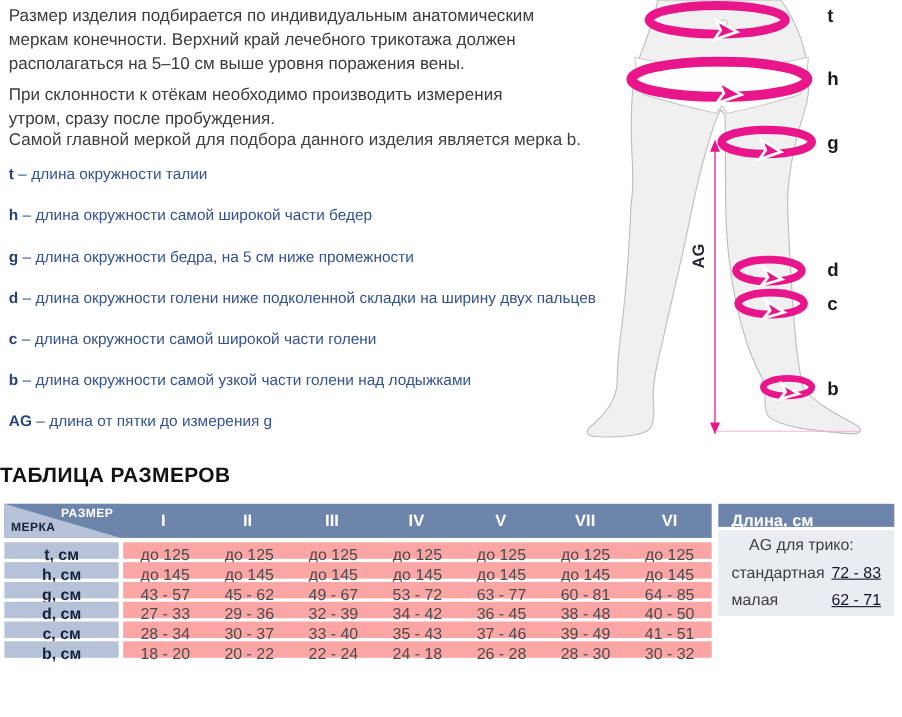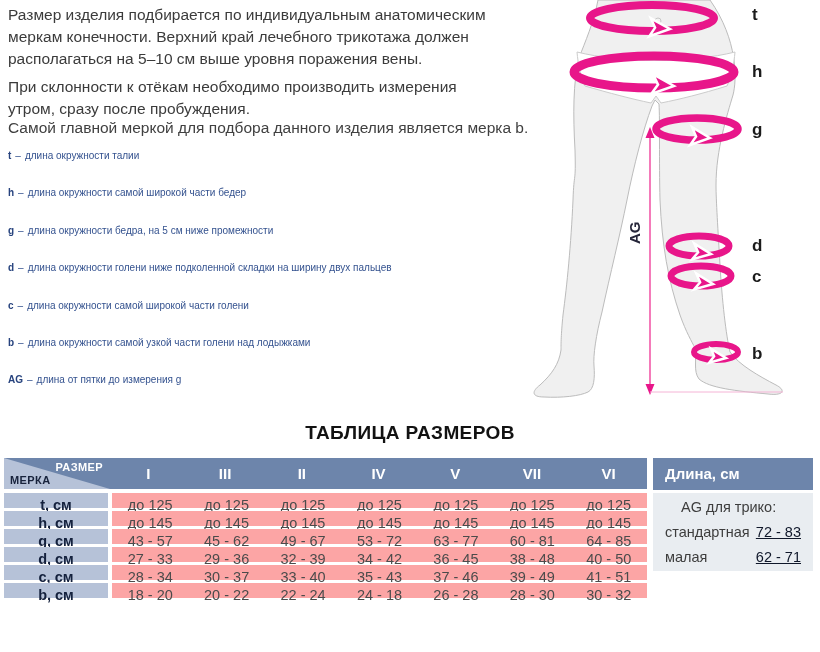--- a/index.html
+++ b/index.html
@@ -14,28 +14,28 @@
     white-space:pre-line;
   }
   .para-1{top:4px;}
   .para-2{top:76px;}
   .highlight{
     position:absolute; left:8px; top:119px; width:600px;
     font-size:15.5px; color:#404040;
   }
   
   .mlist{position:absolute; left:8px; top:150px; width:655px; list-style:none; margin:0; padding:0; z-index:3;}
-  .mlist li{height:21px; margin-bottom:16.4px; font-size:10px; color:#34528f; white-space:nowrap;}
+  .mlist li{height:21px; margin-bottom:16.4px; font-size:14px; color:#34528f; white-space:nowrap;}
   .mkey{font-weight:bold; color:#27437e;}
   .mdash{padding:0 4px;}
   
   .figure{position:absolute; left:530px; top:0; width:290px; height:410px; z-index:1;}
   
   .tbl-title{
-    position:absolute; left:0; top:422px; width:820px; text-align:center;
+    position:absolute; left:0; top:422px; width:820px; text-align:left;
     font-size:19px; font-weight:bold; color:#121212; letter-spacing:0.4px;
   }
   
   .size-table{position:absolute; left:4px; top:458px; width:643px;}
   .thead{display:flex; height:31px; background:#6d85ab;}
   .corner{position:relative; width:106px; height:31px; background:#b6c2d8; flex:none;}
   .corner-dark{
     position:absolute; inset:0; background:#6d85ab;
     clip-path:polygon(0 0, 100% 0, 100% 100%);
   }
@@ -51,21 +51,21 @@
   .tlabel{
     width:104px; flex:none; background:#b6c2d8; text-align:center; line-height:24px;
     font-weight:bold; font-size:14.5px; color:#14213d;
   }
   .tgap{width:4px; flex:none; background:#ffffff;}
   .tdata{flex:1; display:flex; background:#fca5a5;}
   .tcell{flex:1; text-align:center; line-height:24px; font-size:14.5px; color:#4b4b4b;}
   
   .len-table{position:absolute; left:653px; top:458px; width:160px;}
   .len-header{
-    height:32px; line-height:31px; background:#6d85ab; color:#ffffff;
+    height:21px; line-height:31px; background:#6d85ab; color:#ffffff;
     font-weight:bold; font-size:15px; padding-left:12px; box-sizing:border-box;
   }
   .len-body{margin-top:3px; background:#e9edf1; height:76px; padding-top:2px; box-sizing:content-box;}
   .len-sub{height:25px; line-height:25px; padding-left:28px; font-size:14.5px; color:#3d3d3d;}
   .len-row{
     height:25px; line-height:25px; display:flex; justify-content:space-between;
     padding:0 12px; font-size:14.5px; color:#3d3d3d;
   }
   .len-val{color:#0f172a;text-decoration:underline;}
 </style>
@@ -172,22 +172,22 @@
   <div class="tbl-title">ТАБЛИЦА РАЗМЕРОВ</div>
 
   <div class="size-table">
     <div class="thead">
       <div class="corner">
         <div class="corner-dark"></div>
         <span class="corner-top">РАЗМЕР</span>
         <span class="corner-bottom">МЕРКА</span>
       </div>
       <div class="col-h">I</div>
+      <div class="col-h">II</div>
       <div class="col-h">III</div>
-      <div class="col-h">II</div>
       <div class="col-h">IV</div>
       <div class="col-h">V</div>
       <div class="col-h">VII</div>
       <div class="col-h">VI</div>
     </div>
 
     <div class="trow first">
       <div class="tlabel">t, см</div>
         <div class="tgap"></div>
       <div class="tdata">

